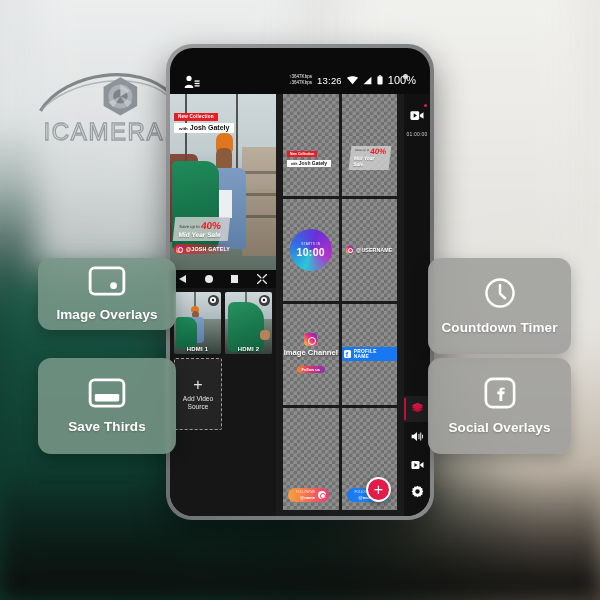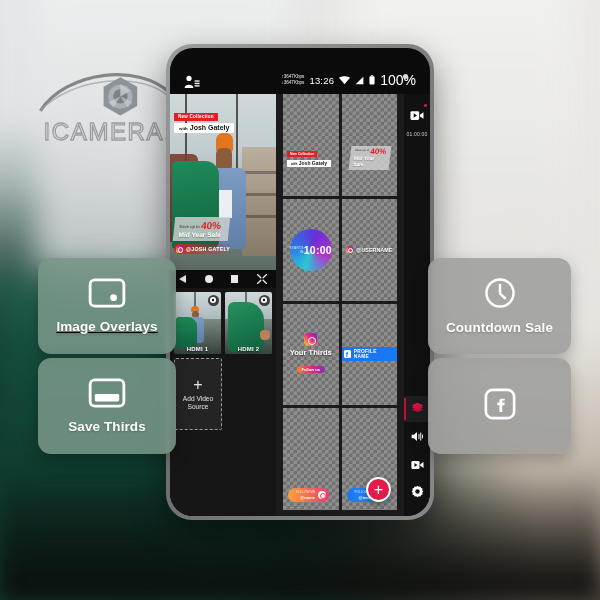--- a/index.html
+++ b/index.html
@@ -69,21 +69,21 @@
   
   .statusbar {
     height:46px; display:flex; align-items:flex-end; padding:0 14px 5px 14px;
     color:#fff; flex:0 0 auto;
   }
   .sb-user { width:16px; height:14px; }
   .sb-right { margin-left:auto; display:flex; align-items:center; gap:5px; }
   .sb-speeds { font-size:4.6px; line-height:6.4px; text-align:left; color:#eee; }
   .sb-speeds span { display:block; white-space:nowrap; }
   .sb-time { font-size:9.5px; letter-spacing:.2px; }
-  .sb-batt { font-size:14px; }
+  .sb-batt { font-size:11px; }
   .ic { display:inline-block; }
 
   
   .appbody { flex:1; display:flex; min-height:0; }
 
   
   .leftcol { width:106px; flex:0 0 106px; display:flex; flex-direction:column; background:#121212; }
   .preview {
     position:relative; height:176px; overflow:hidden; background:#2e3a33;
   }
@@ -198,21 +198,21 @@
     background-image:
       linear-gradient(45deg,#6f6f6f 25%, transparent 25%, transparent 75%, #6f6f6f 75%),
       linear-gradient(45deg,#6f6f6f 25%, transparent 25%, transparent 75%, #6f6f6f 75%);
     background-size:7px 7px;
     background-position:0 0, 3.5px 3.5px;
   }
   .c-inner { position:absolute; inset:0; display:flex; align-items:center; justify-content:center; }
   .t-ring { width:42px; height:42px; border-radius:50%; padding:2.5px;
     background:conic-gradient(from 200deg,#2bc6d6,#2f6fe4,#6a2fd8,#b431c8,#2bc6d6); }
   .t-ring-in { width:100%; height:100%; border-radius:50%; background:transparent; display:flex;
-    flex-direction:row; align-items:center; justify-content:center;text-align:right; }
+    flex-direction:column; align-items:center; justify-content:center;text-align:right; }
   .t-ring-in .lbl { font-size:3.2px; color:#eaeaea; letter-spacing:.3px; }
   .t-ring-in .num { font-size:10.5px; color:#fff; font-weight:bold; letter-spacing:.3px; }
 
   .t-user { display:flex; align-items:center; gap:3px; }
   .t-user span { font-size:5.4px; color:#fff; font-weight:bold; text-shadow:0 1px 1px rgba(0,0,0,.5); }
 
   .t-chan { text-align:center; }
   .t-chan .igb { width:13px; height:13px; border-radius:4px; margin:0 auto 2px;
     background:linear-gradient(45deg,#f9ce34,#ee2a7b 55%,#6228d7); position:relative; }
   .t-chan .igb:after { content:""; position:absolute; left:3.3px; top:3.3px; width:6px; height:6px;
@@ -276,21 +276,21 @@
   .card {
     position:absolute; border-radius:13px; display:flex; flex-direction:column;
     align-items:center; justify-content:center; gap:7px;
     box-shadow:0 6px 16px rgba(0,0,0,.25);
     backdrop-filter: blur(2px);
   }
   .card .cap { color:#fff; font-size:13.5px; font-weight:bold; letter-spacing:.1px; white-space:nowrap;
     text-shadow:0 1px 2px rgba(0,0,0,.25); }
   .card-green { background:rgba(120,150,136,.88); }
   .card-gray  { background:rgba(160,160,157,.90); }
-  #card-image   { left:38px;  top:258px; width:138px; height:96px;text-decoration:underline; }
+  #card-image   { left:38px;  top:258px; width:138px; height:72px; }
   #card-lower   { left:38px;  top:358px; width:138px; height:96px; }
   #card-timer   { left:428px; top:258px; width:143px; height:96px; }
   #card-social  { left:428px; top:358px; width:143px; height:96px; }
 </style>
 </head>
 <body>
 
 <div class="bg">
   <div class="bg-base"></div>
   <div class="bg-win"></div>
@@ -485,21 +485,21 @@
                 <span class="ig-sq"></span>
                 <span>@USERNAME</span>
               </div>
             </div>
           </div>
 
           <div class="cell">
             <div class="c-inner">
               <div class="t-chan">
                 <div class="igb"></div>
-                <div class="nm">Your Thirds</div>
+                <div class="nm">Image Channel</div>
                 <div class="fl">Follow us</div>
               </div>
             </div>
           </div>
 
           <div class="cell">
             <div class="c-inner">
               <div class="t-fb">
                 <span class="fbsq">f</span>
                 <span>PROFILE NAME</span>
@@ -614,25 +614,26 @@
   <span class="cap">Save Thirds</span>
 </div>
 
 <div class="card card-gray" id="card-timer">
   <span>
     <svg viewBox="0 0 34 34" width="32" height="32">
       <circle cx="17" cy="17" r="14.4" fill="none" stroke="#fff" stroke-width="2.6"></circle>
       <path d="M17 8.4 L17 17.6 L22.4 22.6" fill="none" stroke="#fff" stroke-width="2.6" stroke-linecap="round" stroke-linejoin="round"></path>
     </svg>
   </span>
-  <span class="cap">Countdown Sale</span>
+  <span class="cap">Countdown Timer</span>
 </div>
 
 <div class="card card-gray" id="card-social">
   <span>
     <svg viewBox="0 0 34 34" width="32" height="32">
       <rect x="2" y="2" width="30" height="30" rx="7" fill="none" stroke="#fff" stroke-width="2.8"></rect>
       <path d="M20.6 11.4 L18.6 11.4 C17.1 11.4 16.4 12.2 16.4 13.6 L16.4 15.4 L14.2 15.4 L14.2 18.2
                L16.4 18.2 L16.4 25.4 L19.4 25.4 L19.4 18.2 L21.6 18.2 L22 15.4 L19.4 15.4 L19.4 14.1
                C19.4 13.6 19.6 13.3 20.2 13.3 L22 13.3 L22 11.4 Z" fill="#fff"></path>
     </svg>
   </span>
+  <span class="cap">Social Overlays</span>
 </div>
 
 </body></html>

